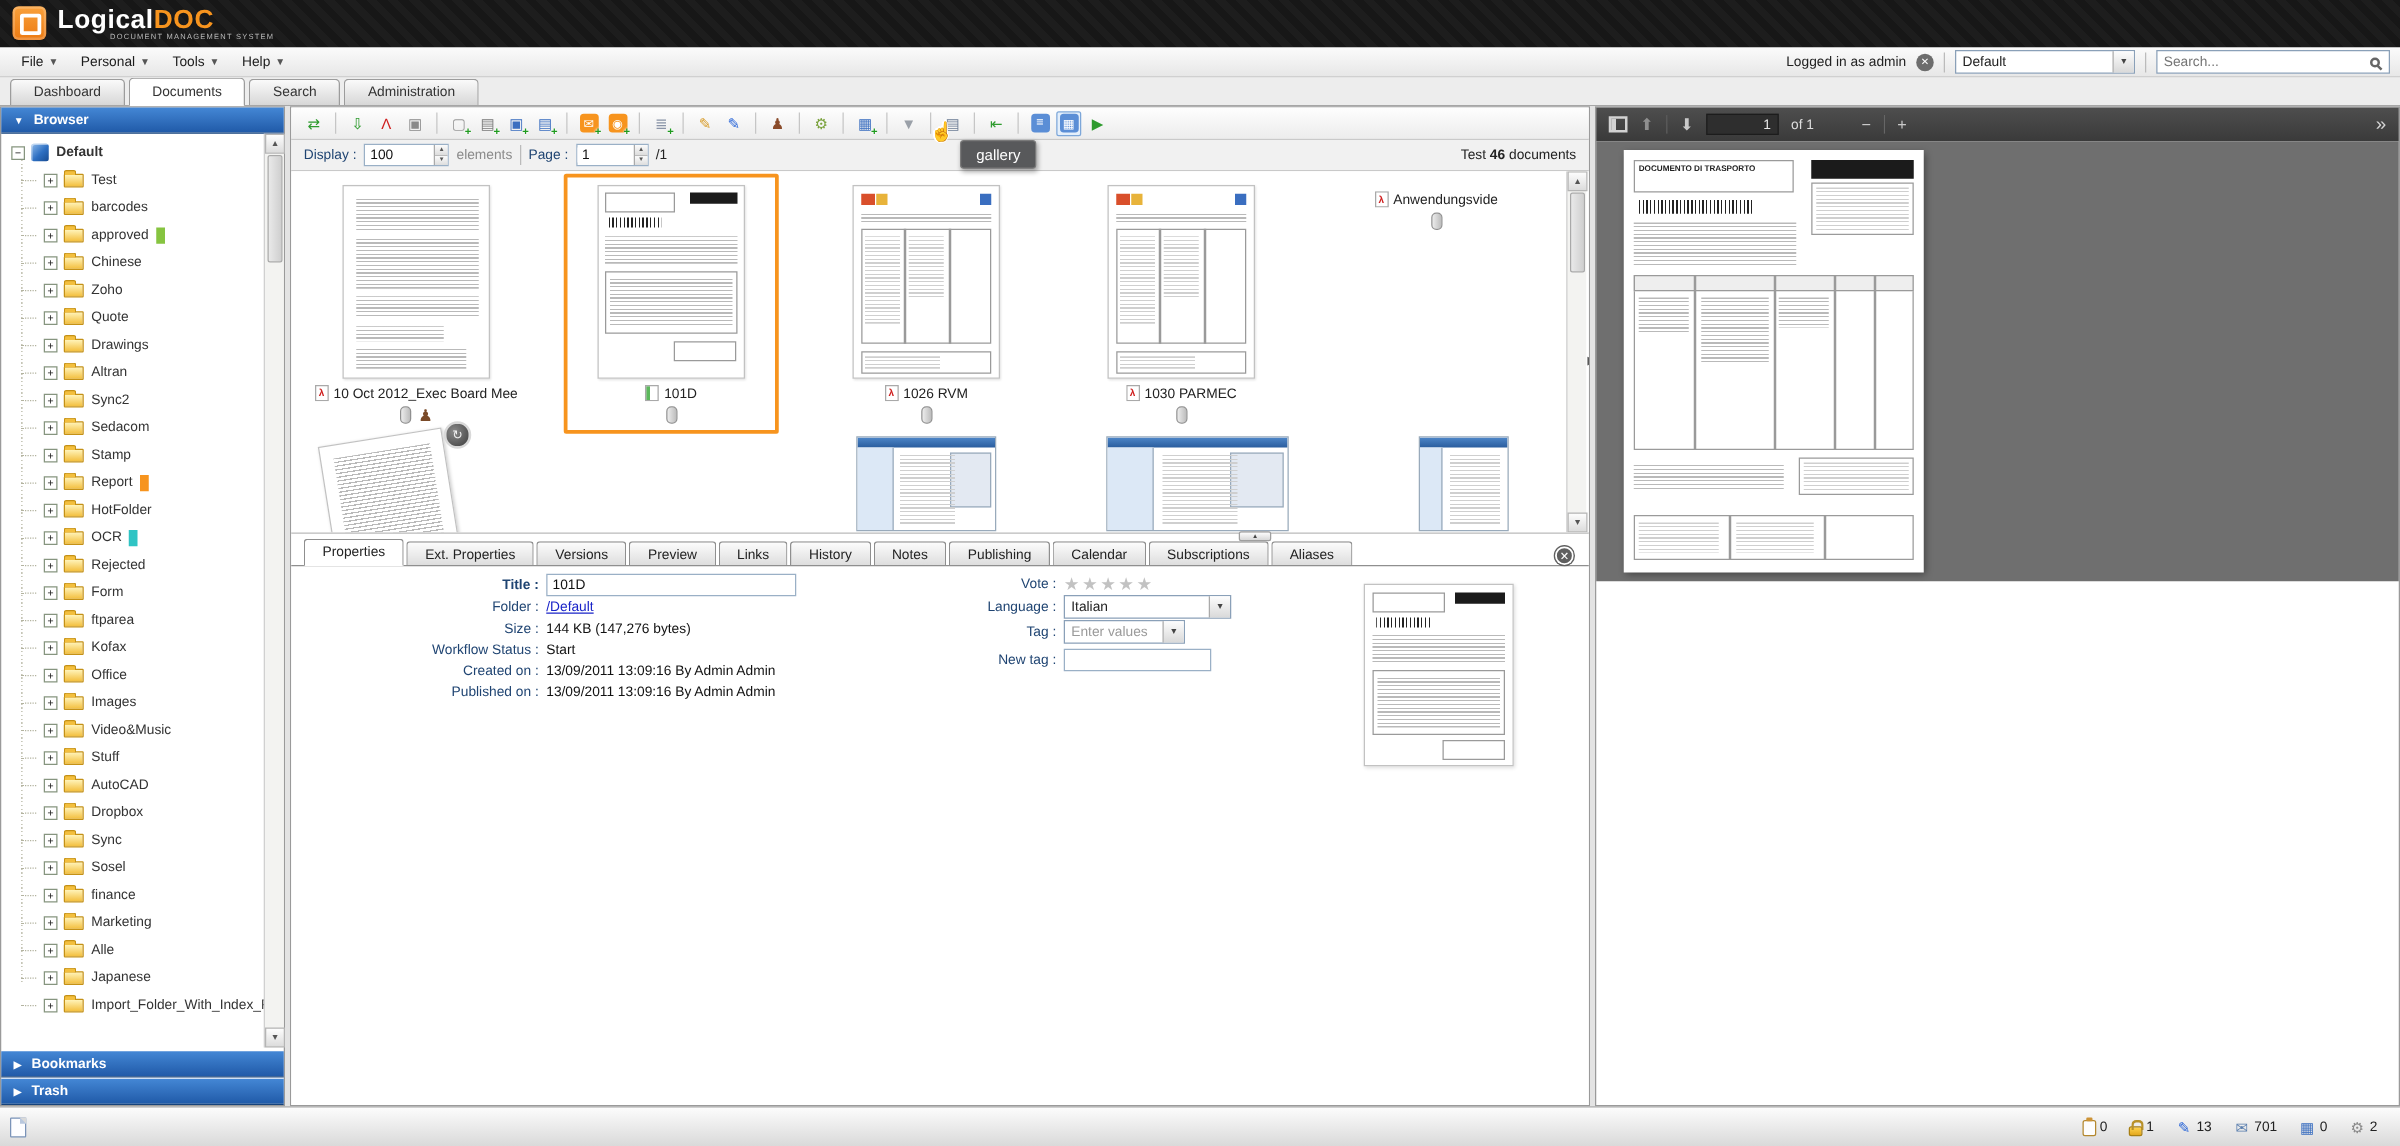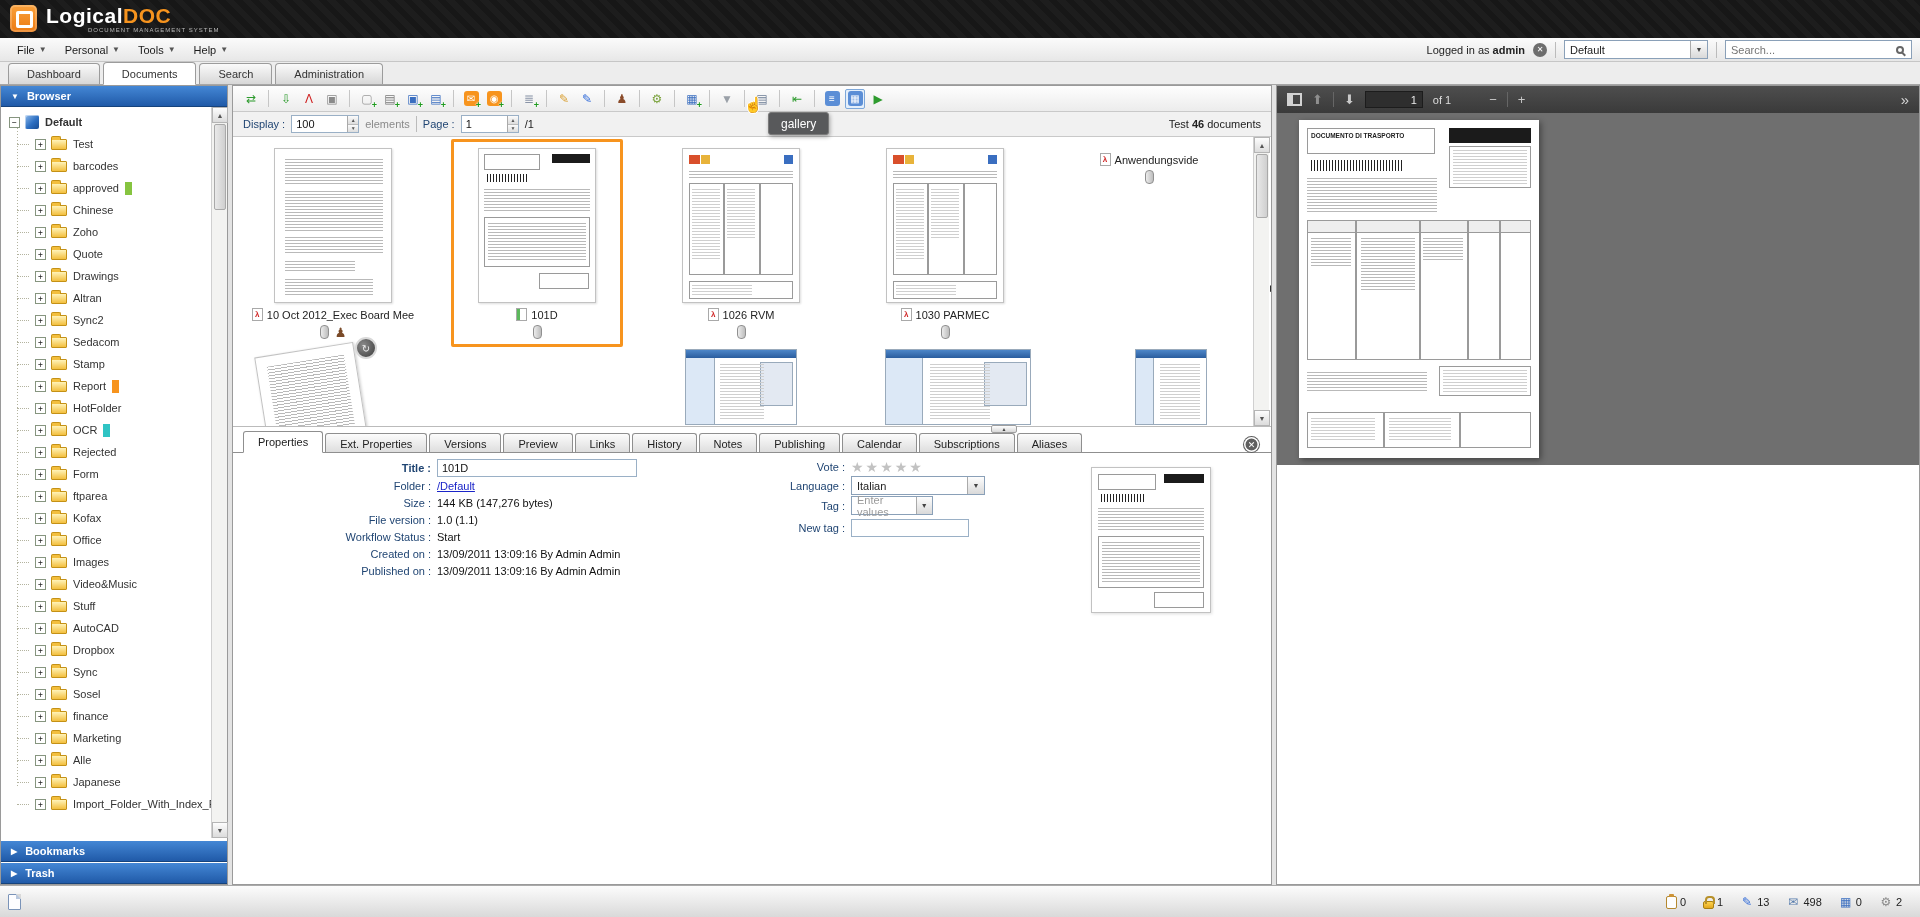--- a/index.html
+++ b/index.html
@@ -19,21 +19,21 @@
   .logo-tag { position:absolute; left:88px; top:27px; font-size:6px; letter-spacing:1px; color:#b9b9b9; }
 
   
   #menubar { position:absolute; left:0; top:38px; width:1920px; height:24px;
     background:linear-gradient(#fbfbfb,#e7e7e7); border-bottom:1px solid #c6c6c6;
     display:flex; align-items:center; padding:0 8px; }
   .menu-item { display:flex; align-items:center; gap:4px; padding:0 9px; height:100%; cursor:default; color:#1b1b1b; }
   .menu-item .car { font-size:8px; color:#555; }
   #menubar .right { margin-left:auto; display:flex; align-items:center; gap:8px; }
   .logged { color:#222; }
-  .logged b { font-weight:700; }
+  .logged b { font-weight:400; }
   .xcirc { width:14px; height:14px; border-radius:50%; background:#6d6d6d; color:#fff; font-size:8px;
     display:flex; align-items:center; justify-content:center; }
   .vdiv { width:1px; height:16px; background:#bbb; }
   .combo { border:1px solid #8aa0b8; background:#fff; height:19px; display:flex; align-items:center;
     padding-left:5px; color:#222; }
   .combo .cbtn { width:17px; height:100%; margin-left:auto; background:linear-gradient(#fdfdfd,#d9d9d9);
     border-left:1px solid #aaa; color:#444; font-size:7px; display:flex; align-items:center; justify-content:center; }
   #workspace-combo { width:144px; }
   .searchbox { width:187px; height:19px; border:1px solid #8aa0b8; background:#fff; display:flex; align-items:center; padding:0 5px; }
   .searchbox input { flex:1; border:none; outline:none; font:11px "Liberation Sans",sans-serif; color:#8a8a8a; background:transparent; }
@@ -744,24 +744,20 @@
             </div>
           <div class="prow">
               <span class="plabel">Folder :</span>
               <a class="plink" href="#">/Default</a>
             </div>
           <div class="prow">
               <span class="plabel">Size :</span>
               <span class="pval">144 KB (147,276 bytes)</span>
             </div>
           <div class="prow">
-              <span class="plabel">File version :</span>
-              <span class="pval">1.0 (1.1)</span>
-            </div>
-          <div class="prow">
               <span class="plabel">Workflow Status :</span>
               <span class="pval">Start</span>
             </div>
           <div class="prow">
               <span class="plabel">Created on :</span>
               <span class="pval">13/09/2011 13:09:16 By Admin Admin</span>
             </div>
           <div class="prow">
               <span class="plabel">Published on :</span>
               <span class="pval">13/09/2011 13:09:16 By Admin Admin</span>
@@ -774,21 +770,21 @@
             </div>
           <div class="prow">
               <span class="plabel">Language :</span>
             <span class="combo" style="width:134px">
                 <span>Italian</span>
                 <span class="cbtn">▼</span>
               </span>
             </div>
           <div class="prow">
               <span class="plabel">Tag :</span>
-            <span class="combo" style="width:82px">
+            <span class="combo" style="width:97px">
                 <span class="tag-ghost">Enter values</span>
                 <span class="cbtn">▼</span>
               </span>
             </div>
           <div class="prow" style="margin-top:4px">
               <span class="plabel">New tag :</span>
             <input class="tinput" style="width: 118px;">
             </div>
         </div>
         <div id="mini-thumb">
@@ -857,21 +853,21 @@
         <span class="sb-group">
           <span class="sic-lock"></span>
      <span>1</span>
         </span>
         <span class="sb-group">
           <span class="sic" style="color:#2a66d8">✎</span>
      <span>13</span>
         </span>
         <span class="sb-group">
           <span class="sic" style="color:#5b7fae">✉</span>
-     <span>498</span>
+     <span>701</span>
         </span>
         <span class="sb-group">
           <span class="sic" style="color:#3a6ec0">▦</span>
      <span>0</span>
         </span>
         <span class="sb-group">
           <span class="sic" style="color:#8a8a8a">⚙</span>
      <span>2</span>
         </span>
       </span>

